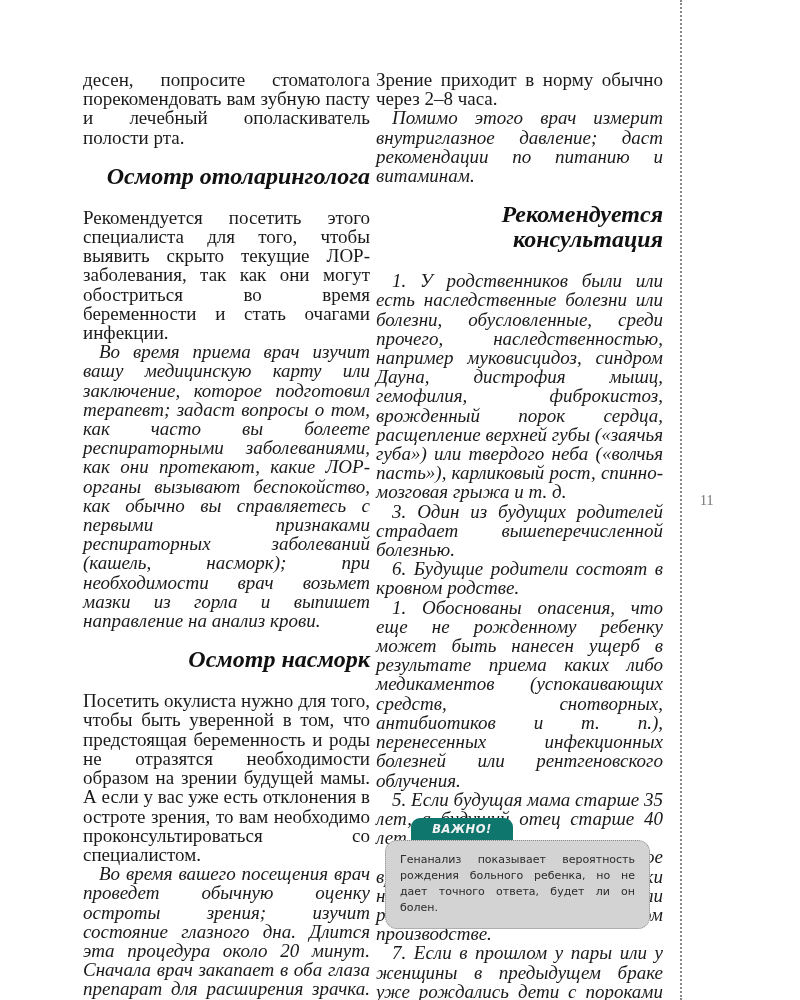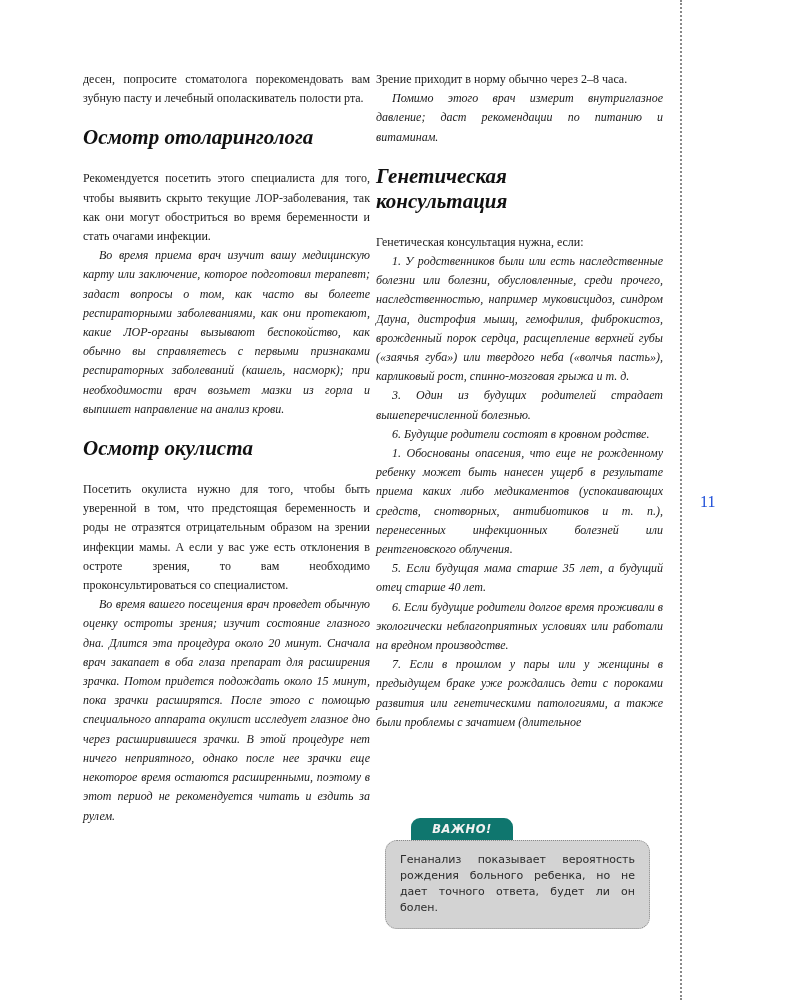--- a/index.html
+++ b/index.html
@@ -4,34 +4,34 @@
 <style>
   html, body { margin: 0; padding: 0; }
   body {
     width: 800px; height: 1000px; background: #ffffff; position: relative; overflow: hidden;
     font-family: "Liberation Serif", "DejaVu Serif", serif; color: #1a1a1a;
   }
   .col { position: absolute; top: 70px; width: 287px; }
   .col-left { left: 83px; }
   .col-right { left: 376px; }
   p {
-    margin: 0; font-size: 12px; line-height: 19.2px; text-align: justify; hyphens: manual;
+    margin: 0; font-size: 19px; line-height: 19.2px; text-align: justify; hyphens: manual;
   }
   p.indent { text-indent: 16px; font-style: italic; }
   h2 {
     font-family: "Liberation Serif", "DejaVu Serif", serif;
-    font-style: italic; font-weight: bold; font-size: 21px; line-height: 25px;
-    text-align: left; margin: 17px 0 19px 0; color: #111;
+    font-style: italic; font-weight: bold; font-size: 24px; line-height: 25px;
+    text-align: right; margin: 17px 0 19px 0; color: #111;
   }
   .divider {
     position: absolute; left: 680px; top: 0; width: 0; height: 1000px;
     border-left: 2px dotted #888;
   }
   .page-number {
-    position: absolute; left: 700px; top: 493px; font-size: 16px; color: #1d4ed8;
+    position: absolute; left: 700px; top: 493px; font-size: 14px; color: #737373;
   }
   .note { position: absolute; left: 385px; top: 818px; width: 265px; }
   .note-tab {
     margin-left: 26px; width: 102px; height: 22px; background: #0f766e;
     border-radius: 9px 9px 0 0; color: #f2f2f2;
     font-family: "DejaVu Sans", sans-serif; font-style: italic; font-weight: bold;
     font-size: 11.5px; line-height: 22px; text-align: center; letter-spacing: 0.5px;
   }
   .note-box {
     background: #d3d3d3; border: 1.5px dotted #8a8a8a; border-radius: 12px;
@@ -43,34 +43,33 @@
 </head>
 <body>
 
 <div class="col col-left">
   <p>десен, попросите стоматолога порекомендовать вам зубную пасту и лечебный ополаскиватель полости рта.</p>
 
   <h2>Осмотр отоларинголога</h2>
   <p>Рекомендуется посетить этого специалиста для того, чтобы выявить скрыто текущие ЛОР-заболевания, так как они могут обостриться во время беременности и стать очагами инфекции.</p>
   <p class="indent">Во время приема врач изучит вашу медицинскую карту или заключение, которое подготовил терапевт; задаст вопросы о том, как часто вы болеете респираторными заболеваниями, как они протекают, какие ЛОР-органы вызывают беспокойство, как обычно вы справляетесь с первыми признаками респираторных заболеваний (кашель, насморк); при необходимости врач возьмет мазки из горла и выпишет направление на анализ крови.</p>
 
-  <h2>Осмотр окулиста</h2>
-  <p>Посетить окулиста нужно для того, чтобы быть уверенной в том, что предстоящая беременность и роды не отразятся отрицательным образом на зрении инфекции мамы. А если у вас уже есть отклонения в остроте зрения, то вам необходимо проконсультироваться со специалистом.</p>
+  <h2>Осмотр насморк</h2>
+  <p>Посетить окулиста нужно для того, чтобы быть уверенной в том, что предстоящая беременность и роды не отразятся необходимости образом на зрении будущей мамы. А если у вас уже есть отклонения в остроте зрения, то вам необходимо проконсультироваться со специалистом.</p>
   <p class="indent">Во время вашего посещения врач проведет обычную оценку остроты зрения; изучит состояние глазного дна. Длится эта процедура около 20 минут. Сначала врач закапает в оба глаза препарат для расширения зрачка. Потом придется подождать около 15 минут, пока зрачки расширятся. После этого с помощью специального аппарата окулист исследует глазное дно через расширившиеся зрачки. В этой процедуре нет ничего неприятного, однако после нее зрачки еще некоторое время остаются расширенными, поэтому в этот период не рекомендуется читать и ездить за рулем.</p>
 </div>
 
 <div class="col col-right">
   <p>Зрение приходит в норму обычно через 2–8 часа.</p>
   <p class="indent">Помимо этого врач измерит внутриглазное давление; даст рекомендации по питанию и витаминам.</p>
 
   <h2>
-    <span>Генетическая</span><br>
+    <span>Рекомендуется</span><br>
     <span>консультация</span>
   </h2>
-  <p>Генетическая консультация нужна, если:</p>
   <p class="indent">1. У родственников были или есть наследственные болезни или болезни, обусловленные, среди прочего, наследственностью, например муковисцидоз, синдром Дауна, дистрофия мышц, гемофилия, фиброкистоз, врожденный порок сердца, расщепление верхней губы («заячья губа») или твердого неба («волчья пасть»), карликовый рост, спинно-мозговая грыжа и т. д.</p>
   <p class="indent">3. Один из будущих родителей страдает вышеперечисленной болезнью.</p>
   <p class="indent">6. Будущие родители состоят в кровном родстве.</p>
   <p class="indent">1. Обоснованы опасения, что еще не рожденному ребенку может быть нанесен ущерб в результате приема каких либо медикаментов (успокаивающих средств, снотворных, антибиотиков и т. п.), перенесенных инфекционных болезней или рентгеновского облучения.</p>
   <p class="indent">5. Если будущая мама старше 35 лет, а будущий отец старше 40 лет.</p>
   <p class="indent">6. Если будущие родители долгое время проживали в экологически неблагоприятных условиях или работали на вредном производстве.</p>
   <p class="indent">7. Если в прошлом у пары или у женщины в предыдущем браке уже рождались дети с пороками развития или генетическими патологиями, а также были проблемы с зачатием (длительное</p>
 </div>
 
 <div class="note">

